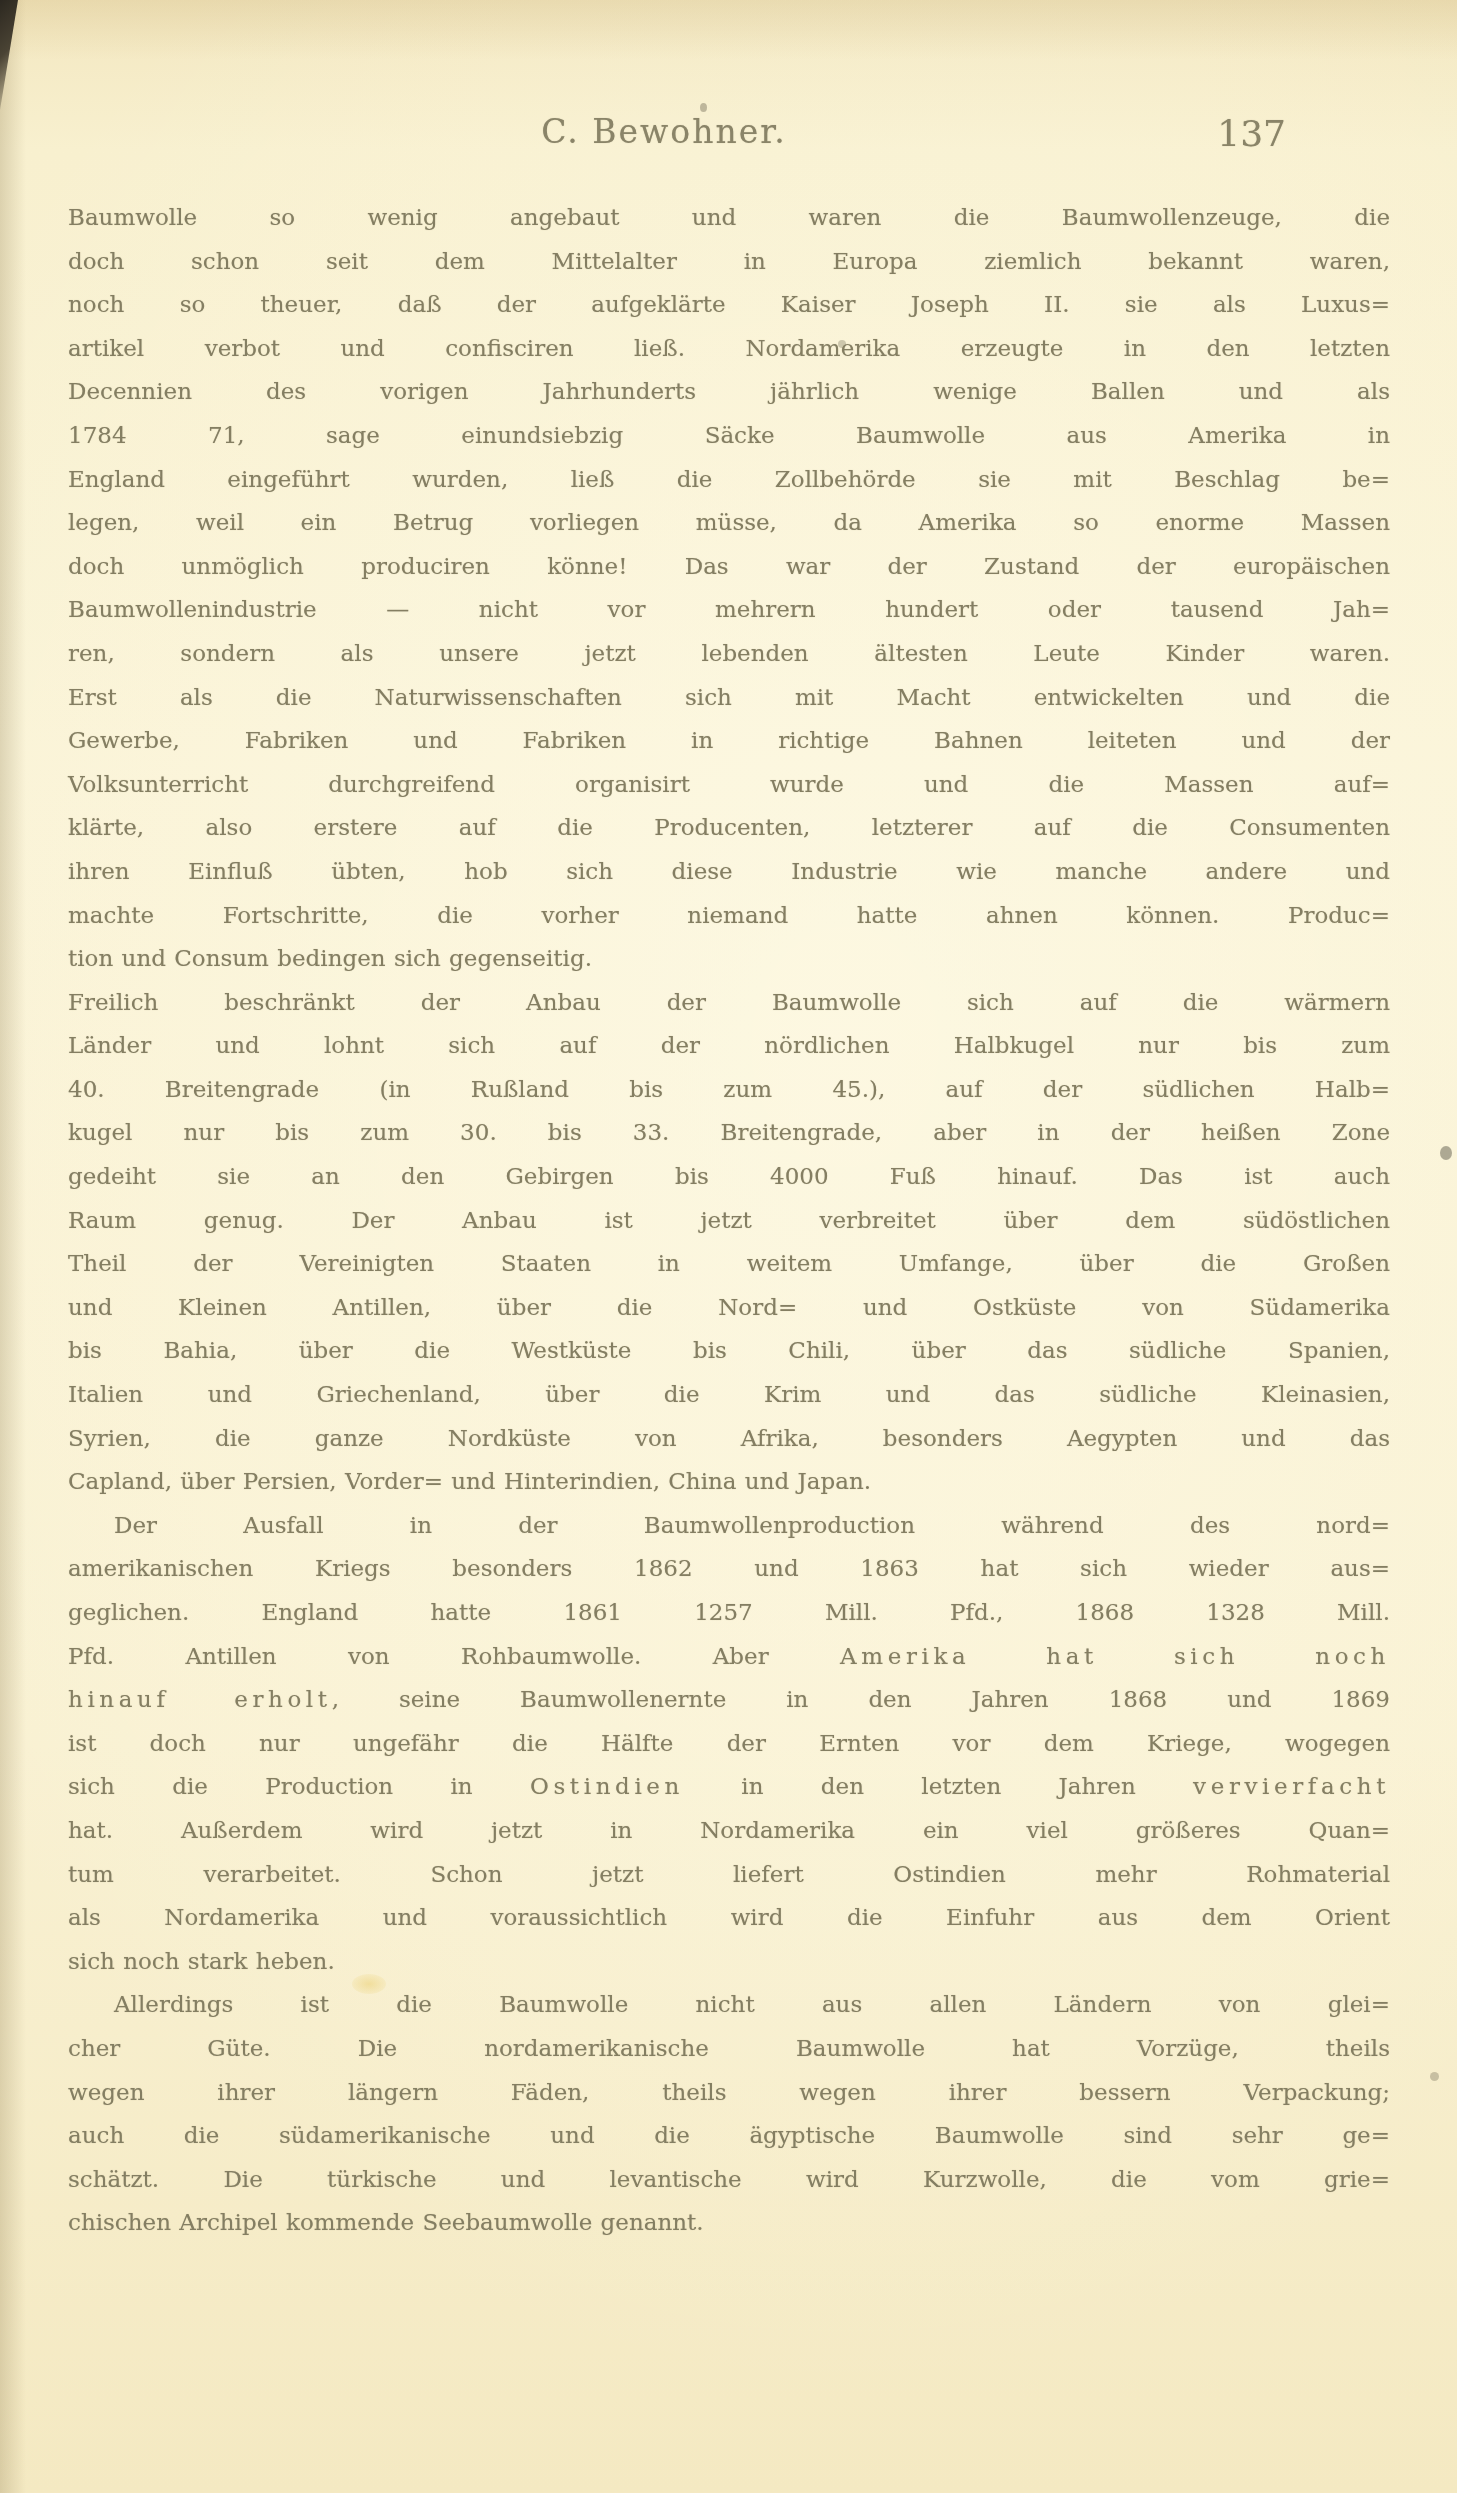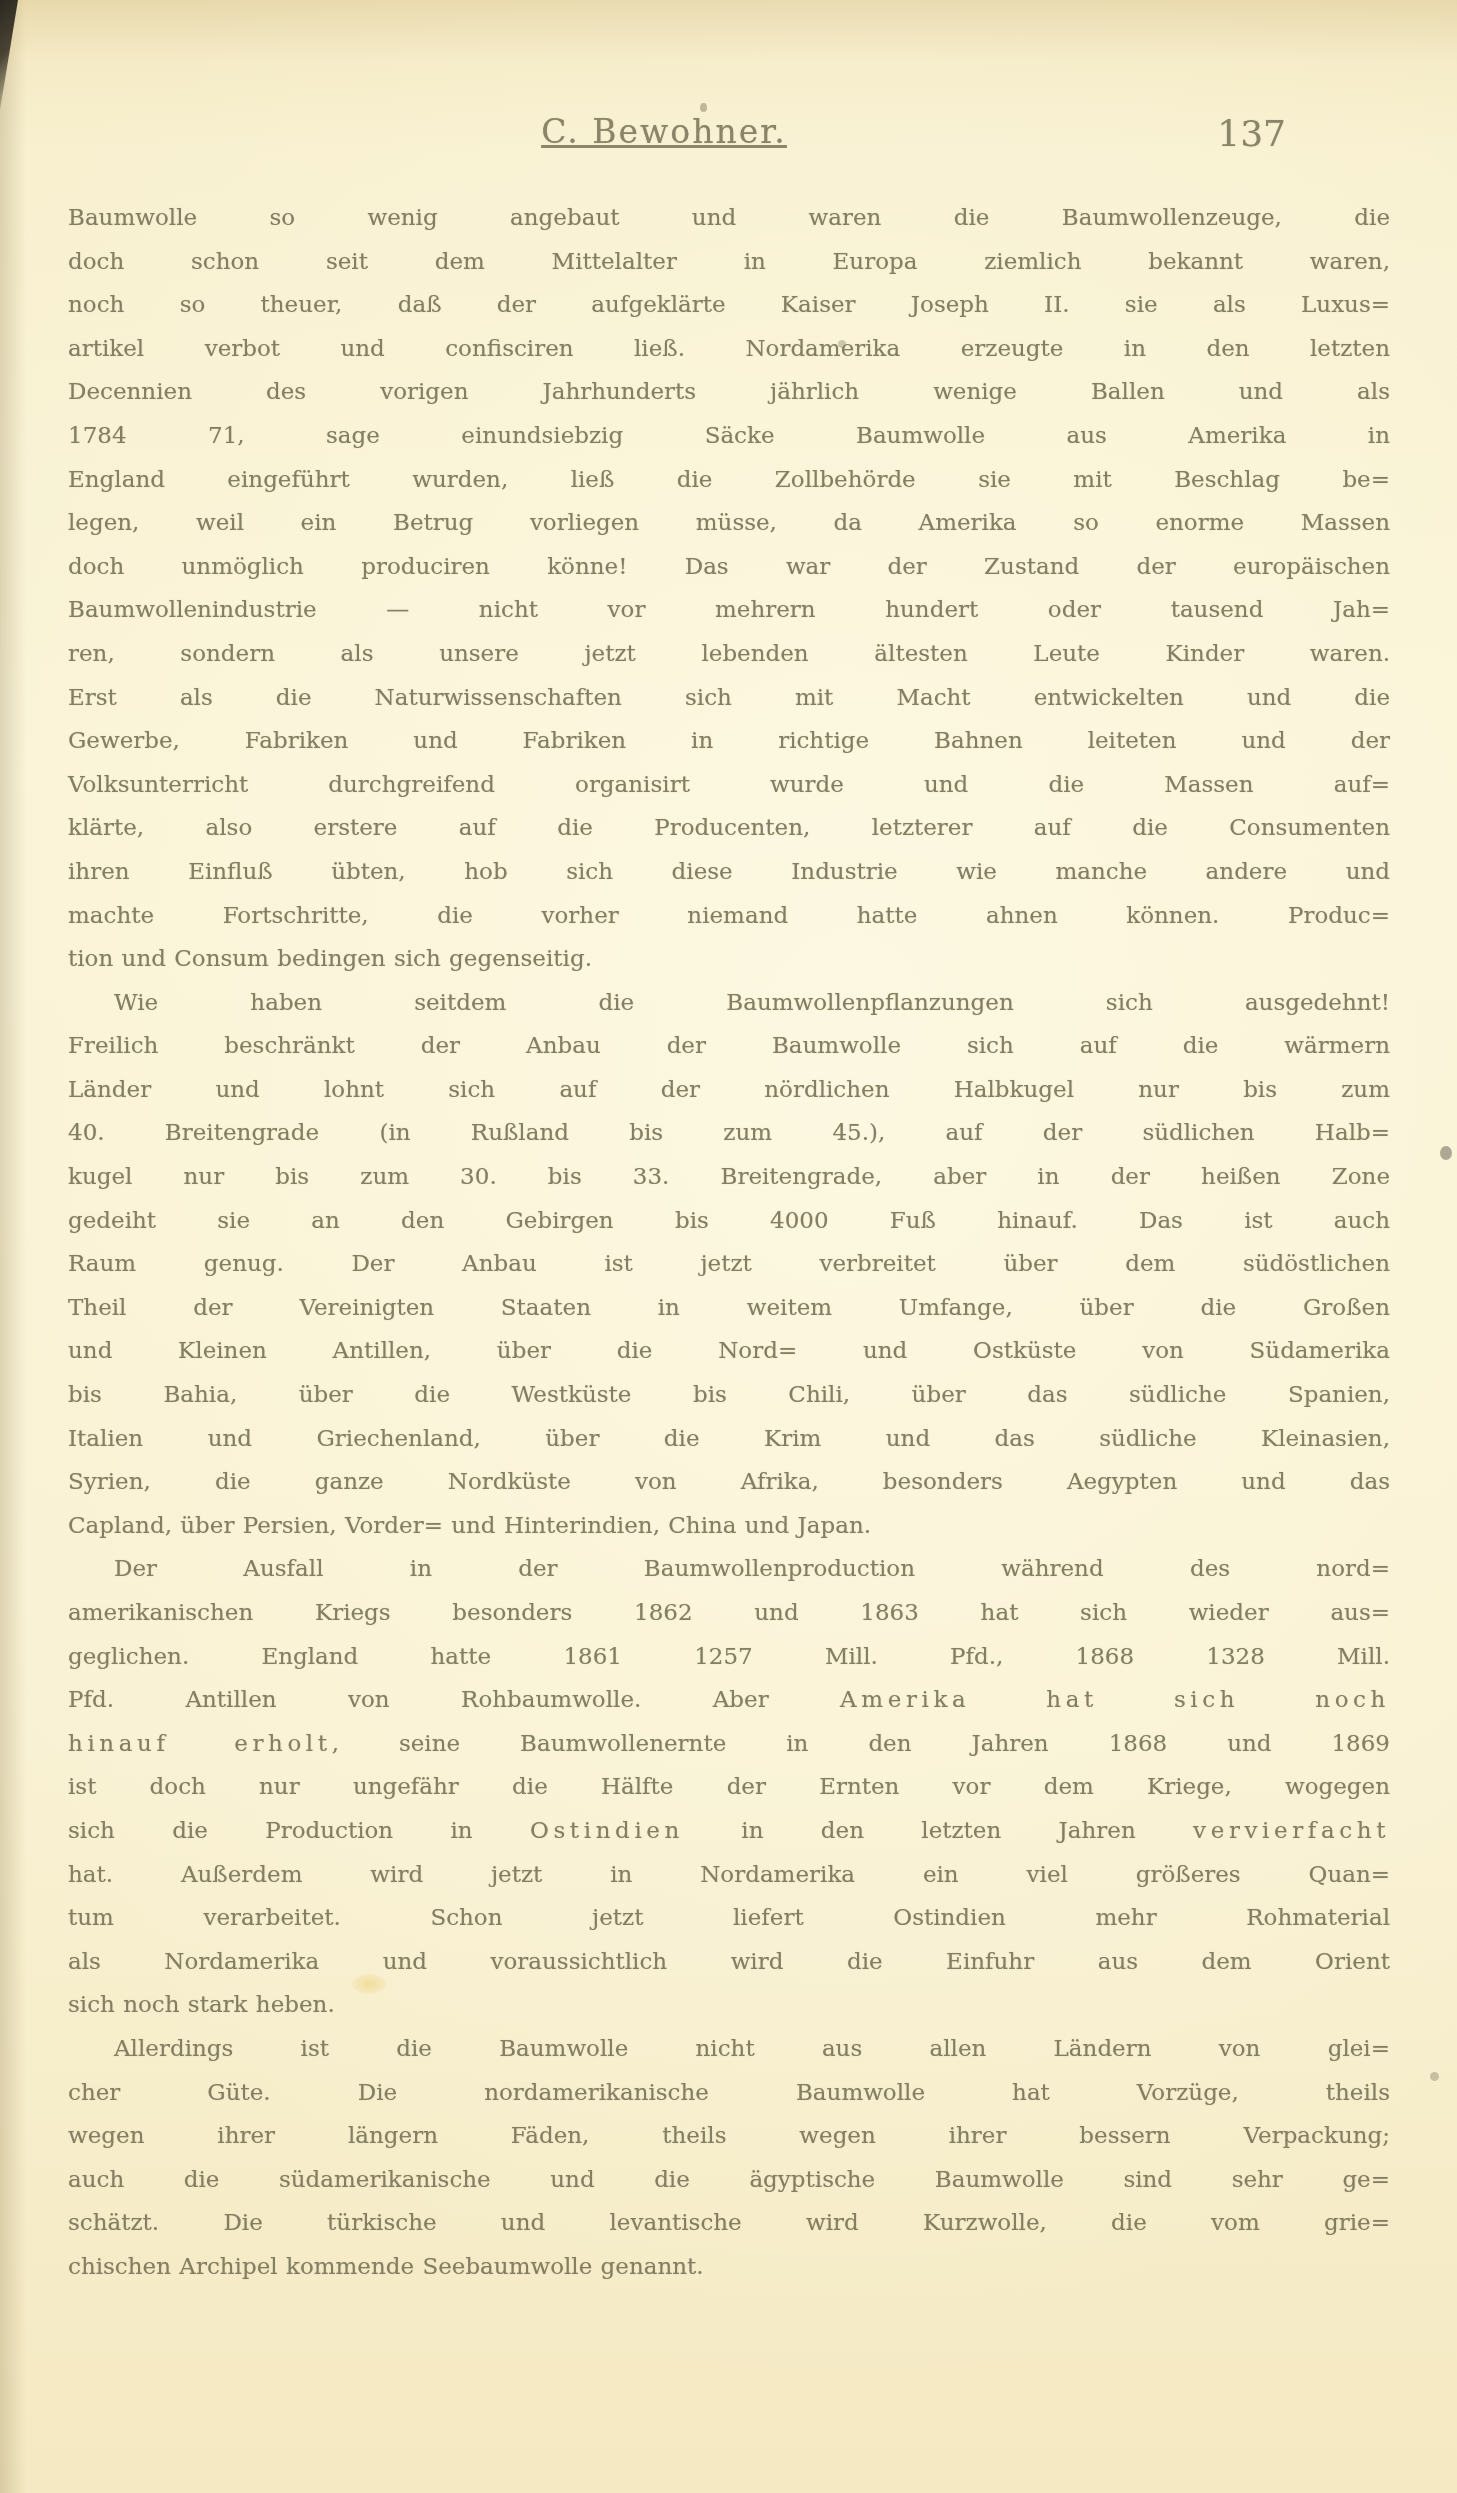--- a/index.html
+++ b/index.html
@@ -56,21 +56,20 @@
     height: 46px;
   }
   .section-heading {
     position: absolute;
     left: 0; right: 130px;
     text-align: center;
     font-size: 33px;
     letter-spacing: 2px;
     color: #8a8468;
     text-shadow: 0 0 1px rgba(130,124,98,0.45);
-    text-decoration: underline;
   }
   .page-number {
     position: absolute;
     right: 104px;
     top: 1px;
     font-size: 36px;
     color: #8a8468;
     text-shadow: 0 0 1px rgba(130,124,98,0.45);
   }
 
@@ -134,21 +133,20 @@
         <div class="line">ren, sondern als unsere jetzt lebenden ältesten Leute Kinder waren.</div>
         <div class="line">Erst als die Naturwissenschaften sich mit Macht entwickelten und die</div>
         <div class="line">Gewerbe, Fabriken und Fabriken in richtige Bahnen leiteten und der</div>
         <div class="line">Volksunterricht durchgreifend organisirt wurde und die Massen auf=</div>
         <div class="line">klärte, also erstere auf die Producenten, letzterer auf die Consumenten</div>
         <div class="line">ihren Einfluß übten, hob sich diese Industrie wie manche andere und</div>
         <div class="line">machte Fortschritte, die vorher niemand hatte ahnen können. Produc=</div>
         <div class="line para-last">tion und Consum bedingen sich gegenseitig.</div>
       </div>
       <div class="paragraph">
-        <div class="line indent">Wie haben seitdem die Baumwollenpflanzungen sich ausgedehnt!</div>
         <div class="line">Freilich beschränkt der Anbau der Baumwolle sich auf die wärmern</div>
         <div class="line">Länder und lohnt sich auf der nördlichen Halbkugel nur bis zum</div>
         <div class="line">40. Breitengrade (in Rußland bis zum 45.), auf der südlichen Halb=</div>
         <div class="line">kugel nur bis zum 30. bis 33. Breitengrade, aber in der heißen Zone</div>
         <div class="line">gedeiht sie an den Gebirgen bis 4000 Fuß hinauf. Das ist auch</div>
         <div class="line">Raum genug. Der Anbau ist jetzt verbreitet über dem südöstlichen</div>
         <div class="line">Theil der Vereinigten Staaten in weitem Umfange, über die Großen</div>
         <div class="line">und Kleinen Antillen, über die Nord= und Ostküste von Südamerika</div>
         <div class="line">bis Bahia, über die Westküste bis Chili, über das südliche Spanien,</div>
         <div class="line">Italien und Griechenland, über die Krim und das südliche Kleinasien,</div>

